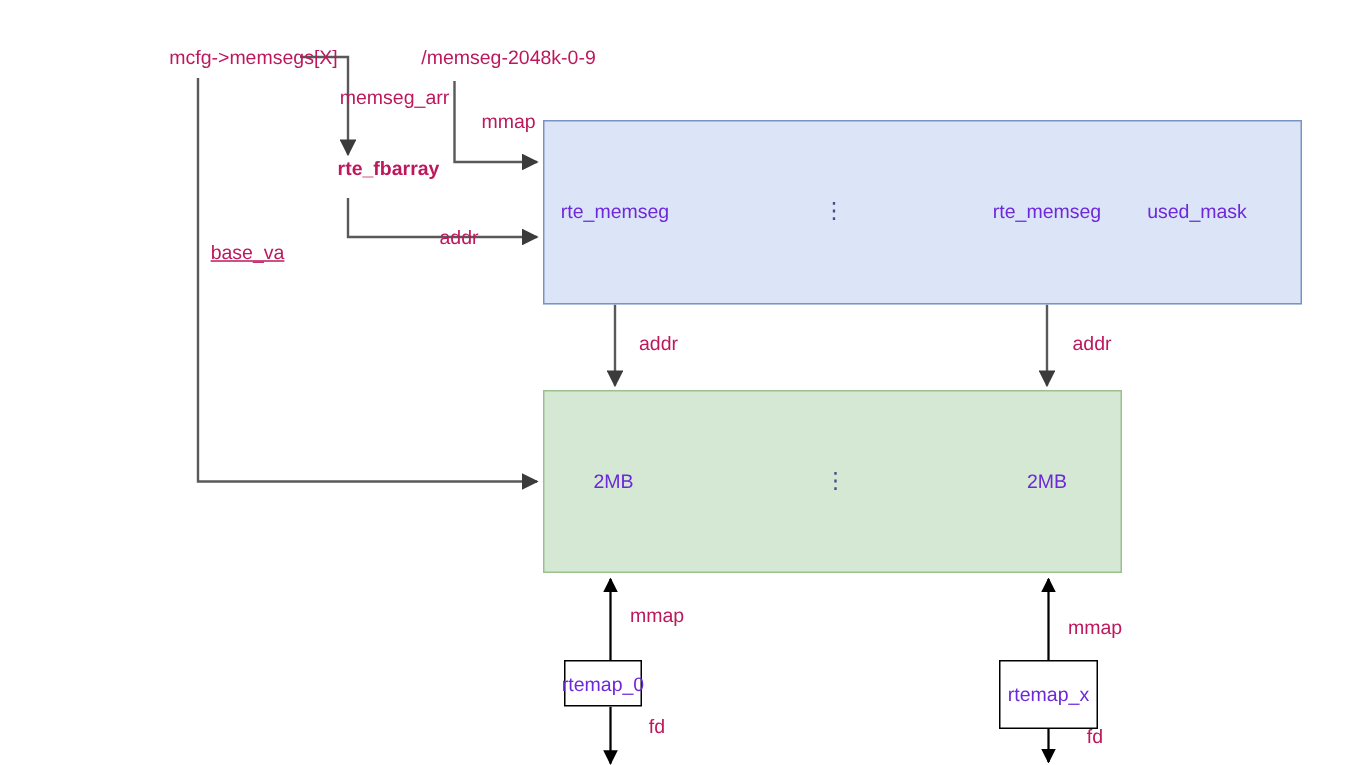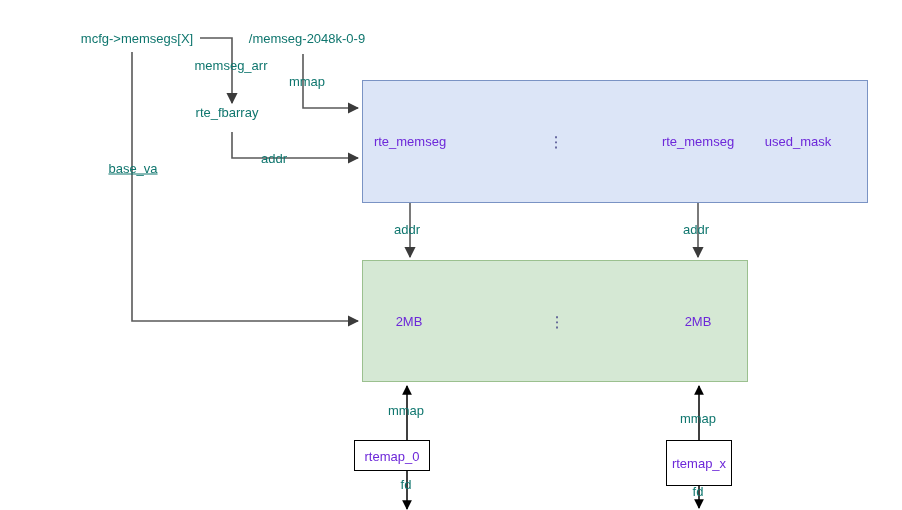--- a/index.html
+++ b/index.html
@@ -17,23 +17,24 @@
   }
   #svg-layer {
     position: absolute;
     left: 0; top: 0;
     width: 902px;
     height: 510px;
   }
   .lbl {
     position: absolute;
     font-size: 13px;
-    color: #0f766e;
+    color: #be185d;
     white-space: nowrap;
     line-height: 1;
+    margin-left: 32px;
   }
   .lbl.c { transform: translate(-50%, -50%); }
   .box-label {
     position: absolute;
     font-size: 13px;
     color: #6d28d9;
     white-space: nowrap;
     transform: translate(-50%, -50%);
     line-height: 1;
   }
@@ -125,35 +126,35 @@
   <div class="box-label" style="left:798px; top:141px;text-align:right;">used_mask</div>
 
   <div class="rect-box green-region" style="left:362px; top:260px; width:386px; height:122px;"></div>
 
   <div class="box-label" style="left:409px; top:321px;">2MB</div>
 
   <div class="ellipsis-v" style="left:557px; top:321px;">⋮</div>
 
   <div class="box-label" style="left:698px; top:321px;">2MB</div>
 
-  <div class="rect-box white-box" style="left:354px; top:440px; width:76px; height:31px;">
+  <div class="rect-box white-box" style="left:376px; top:440px; width:52px; height:31px;">
     <div class="box-label">rtemap_0</div>
   </div>
 
   <div class="rect-box white-box" style="left:666px; top:440px; width:66px; height:46px;">
     <div class="box-label">rtemap_x</div>
   </div>
 
   <div class="lbl c" style="left:137px; top:38px;">mcfg-&gt;memsegs[X]</div>
 
   <div class="lbl c" style="left:307px; top:38px;">/memseg-2048k-0-9</div>
 
   <div class="lbl c" style="left:231px; top:65px;">memseg_arr</div>
 
-  <div class="lbl c" style="left:227px; top:112px;">rte_fbarray</div>
+  <div class="lbl c" style="left:227px; top:112px;font-weight:bold;">rte_fbarray</div>
 
   <div class="lbl c" style="left:307px; top:81px;">mmap</div>
 
   <div class="lbl c" style="left:274px; top:158px;">addr</div>
 
   <div class="lbl c" style="left:133px; top:168px;text-decoration:underline;">base_va</div>
 
   <div class="lbl c" style="left:407px; top:229px;">addr</div>
 
   <div class="lbl c" style="left:696px; top:229px;">addr</div>

